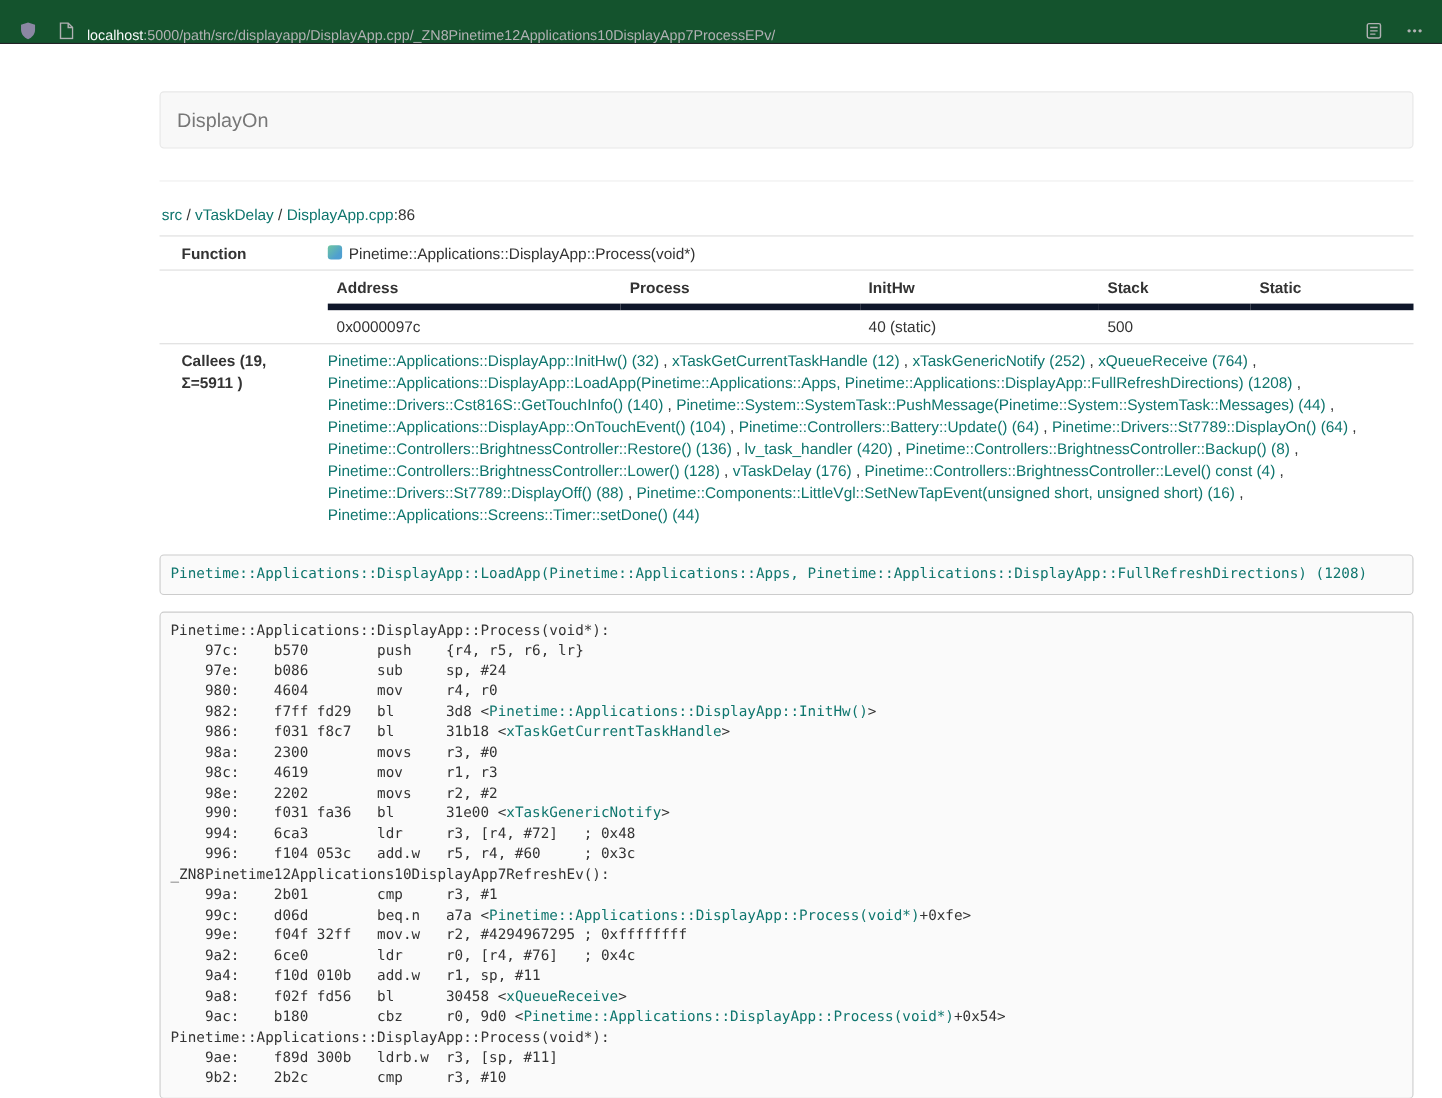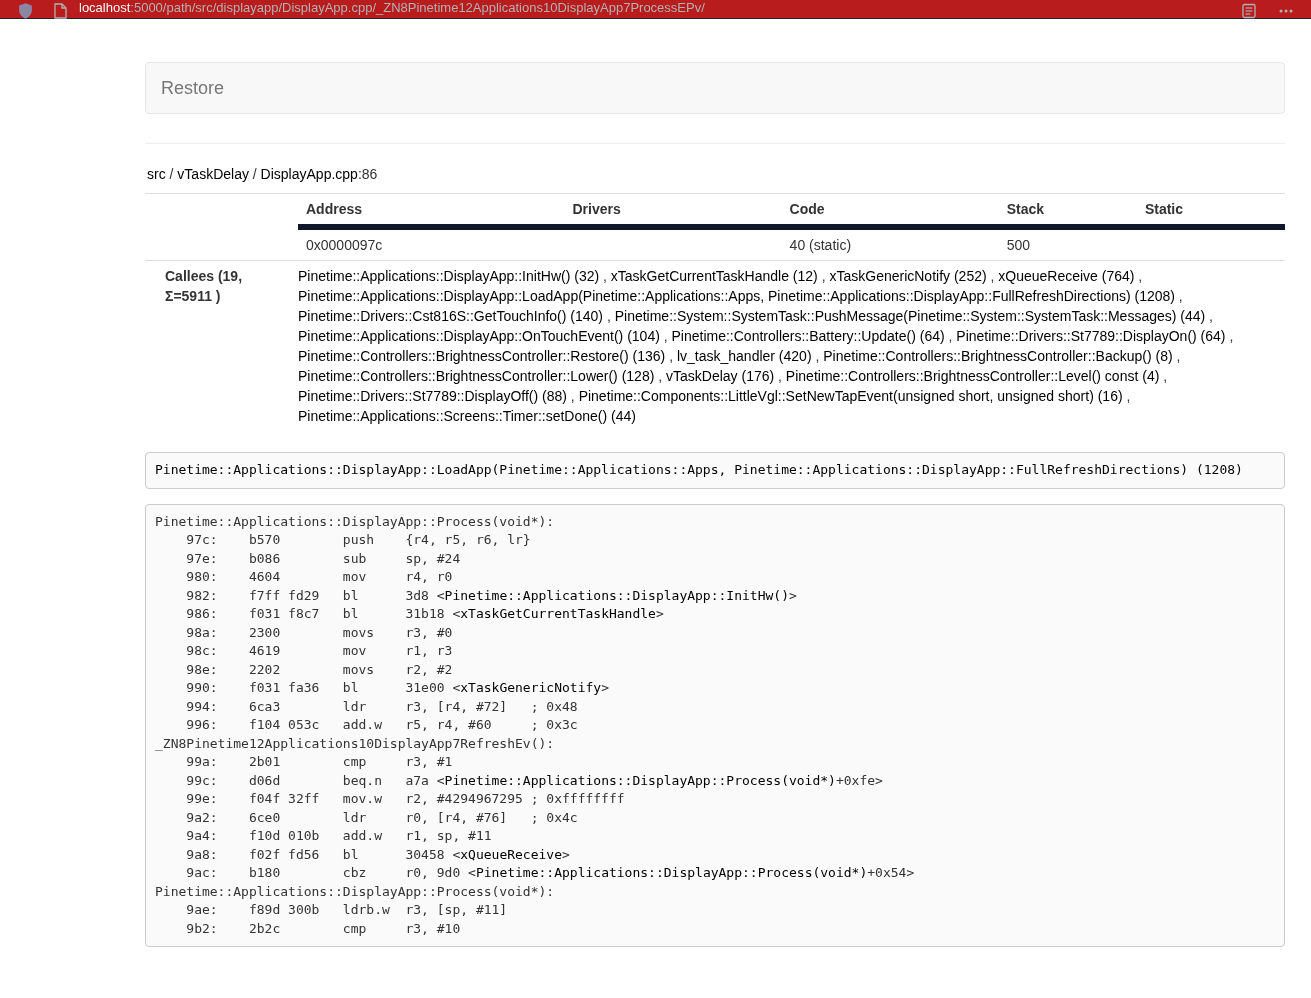--- a/index.html
+++ b/index.html
@@ -6,25 +6,25 @@
   html, body { margin: 0; padding: 0; width: 1311px; height: 998px; overflow: hidden; }
   body {
     background: #ffffff;
     font-family: "Liberation Sans", "DejaVu Sans", sans-serif;
     font-size: 14px;
     color: #333;
   }
 
   
   .toolbar {
-    height: 19px;
-    background: #b91c1c;
+    height: 40px;
+    background: #14532d;
     border-bottom: 1px solid #232327;
     display: flex;
-    align-items: flex-start;
+    align-items: flex-end;
     padding: 0 14px 0 14px;
   }
   .tb-icon {
     display: inline-flex;
     align-items: center;
     justify-content: center;
     width: 22px; height: 22px;
     flex: 0 0 auto;
     cursor: pointer;
   }
@@ -51,21 +51,21 @@
     border-radius: 4px;
     display: flex;
     align-items: center;
     padding: 0 15px;
   }
   .brand { font-size: 18px; color: #777; text-decoration: none; cursor: pointer; }
 
   hr.divider { border: 0; border-top: 1px solid #eee; margin: 29px 0 0 0; }
 
   .crumbs { margin: 20px 0 9px 2px; line-height: 20px; }
-  .lnk { color: #000000; text-decoration: none; cursor: pointer; }
+  .lnk { color: #0f766e; text-decoration: none; cursor: pointer; }
   .sep, .crumb-suffix { color: #333; white-space: pre; }
 
   
   table.symtab { width: 100%; border-collapse: collapse; margin-bottom: 21px; }
   table.symtab > tbody > tr > td {
     border-top: 1px solid #ddd;
     vertical-align: top;
     font-size: 14px;
     line-height: 20px;
     padding: 5px 8px;
@@ -145,40 +145,46 @@
       <circle cx="8" cy="8" r="1.5" fill="#b1b1b3"></circle>
       <circle cx="13" cy="8" r="1.5" fill="#b1b1b3"></circle>
     </svg>
   </span>
 </div>
 
 <div class="page">
   <div class="container">
 
     <nav class="navbar">
-      <a class="brand">Restore</a>
+      <a class="brand">DisplayOn</a>
     </nav>
 
     <hr class="divider">
 
     <div class="crumbs">
       <a class="lnk">src</a><span class="sep"> / </span><a class="lnk">vTaskDelay</a><span class="sep"> / </span><a class="lnk">DisplayApp.cpp</a><span class="crumb-suffix">:86</span>
     </div>
 
     <table class="symtab">
       <tbody>
+        <tr>
+          <td class="rowlabel">Function</td>
+          <td>
+            <span class="sym-icon"></span><span>Pinetime::Applications::DisplayApp::Process(void*)</span>
+          </td>
+        </tr>
         <tr>
           <td class="rowlabel"></td>
           <td class="nested">
             <table class="innertab">
               <thead>
                 <tr>
                   <th class="col-address">Address</th>
-                  <th class="col-remarks">Drivers</th>
-                  <th class="col-stack">Code</th>
+                  <th class="col-remarks">Process</th>
+                  <th class="col-stack">InitHw</th>
                   <th class="col-code">Stack</th>
                   <th class="col-static">Static</th>
                 </tr>
               </thead>
               <tbody>
                 <tr>
                   <td>0x0000097c</td>
                   <td></td>
                   <td>40 (static)</td>
                   <td>500</td>

